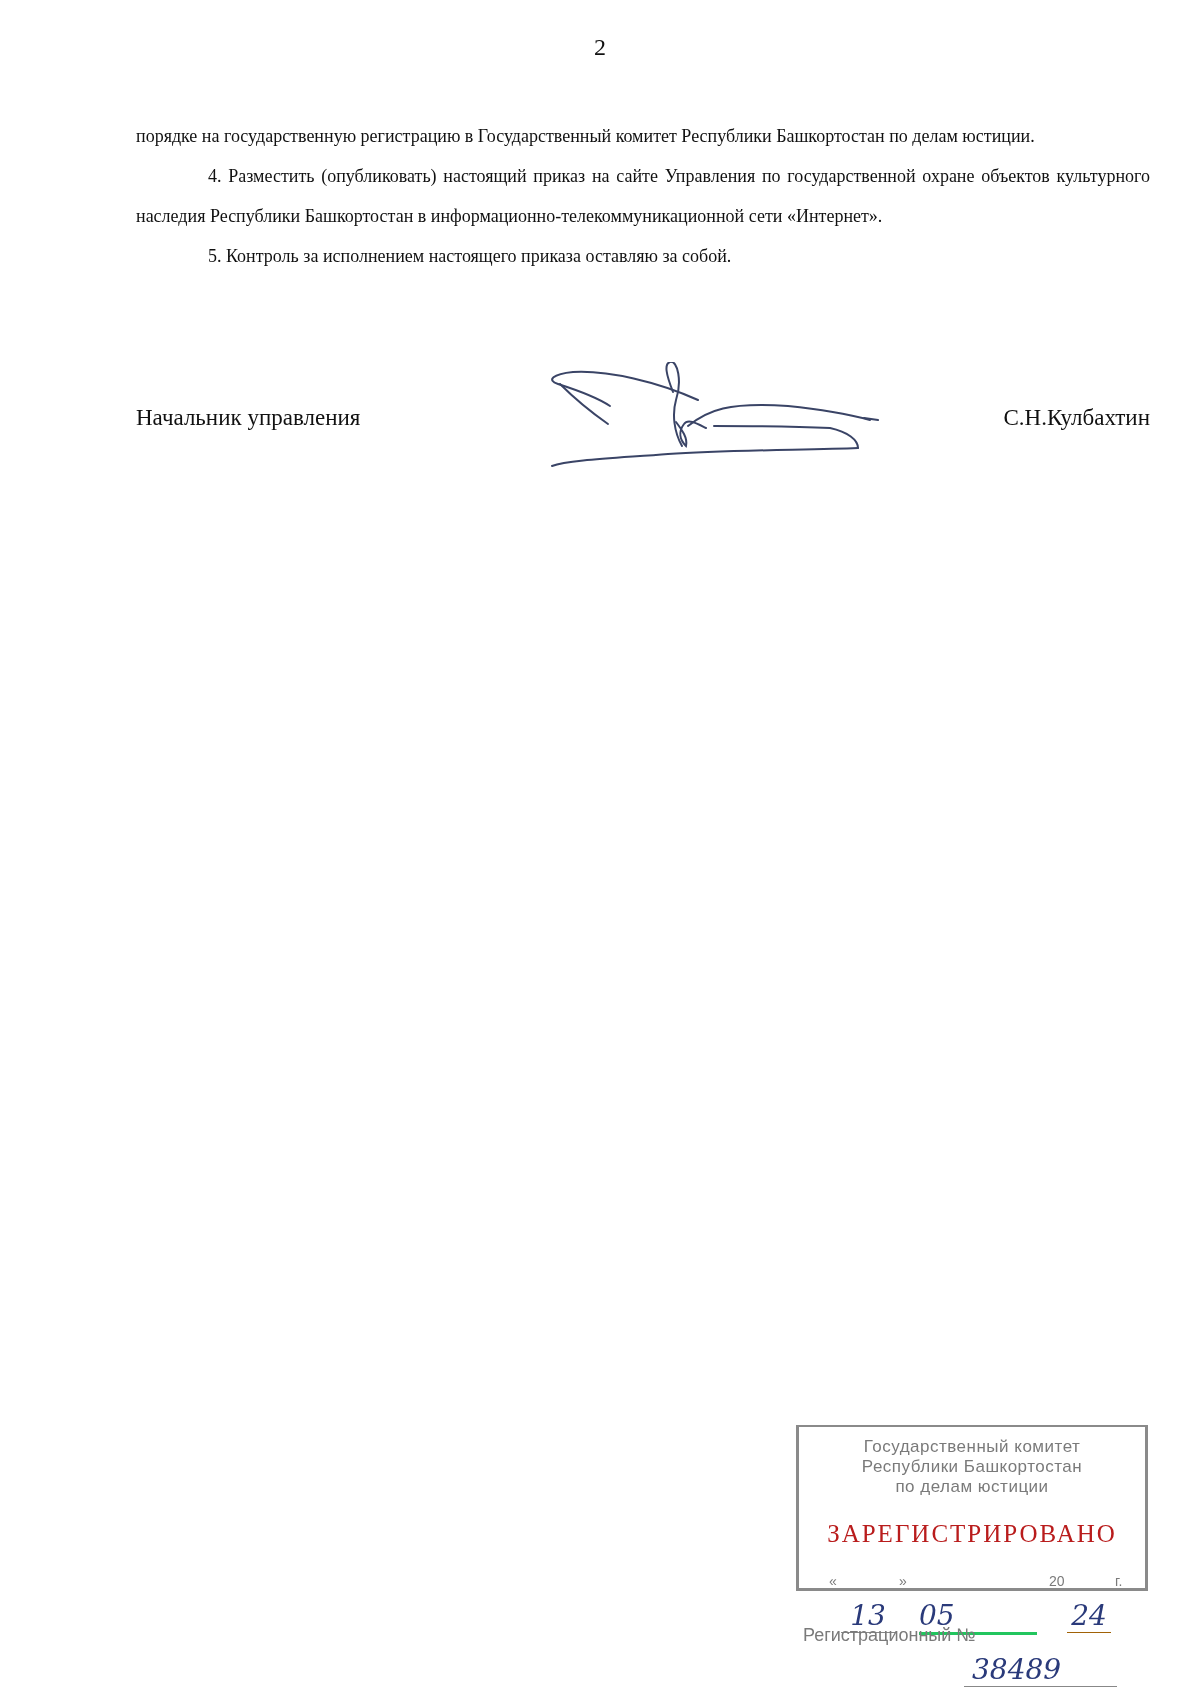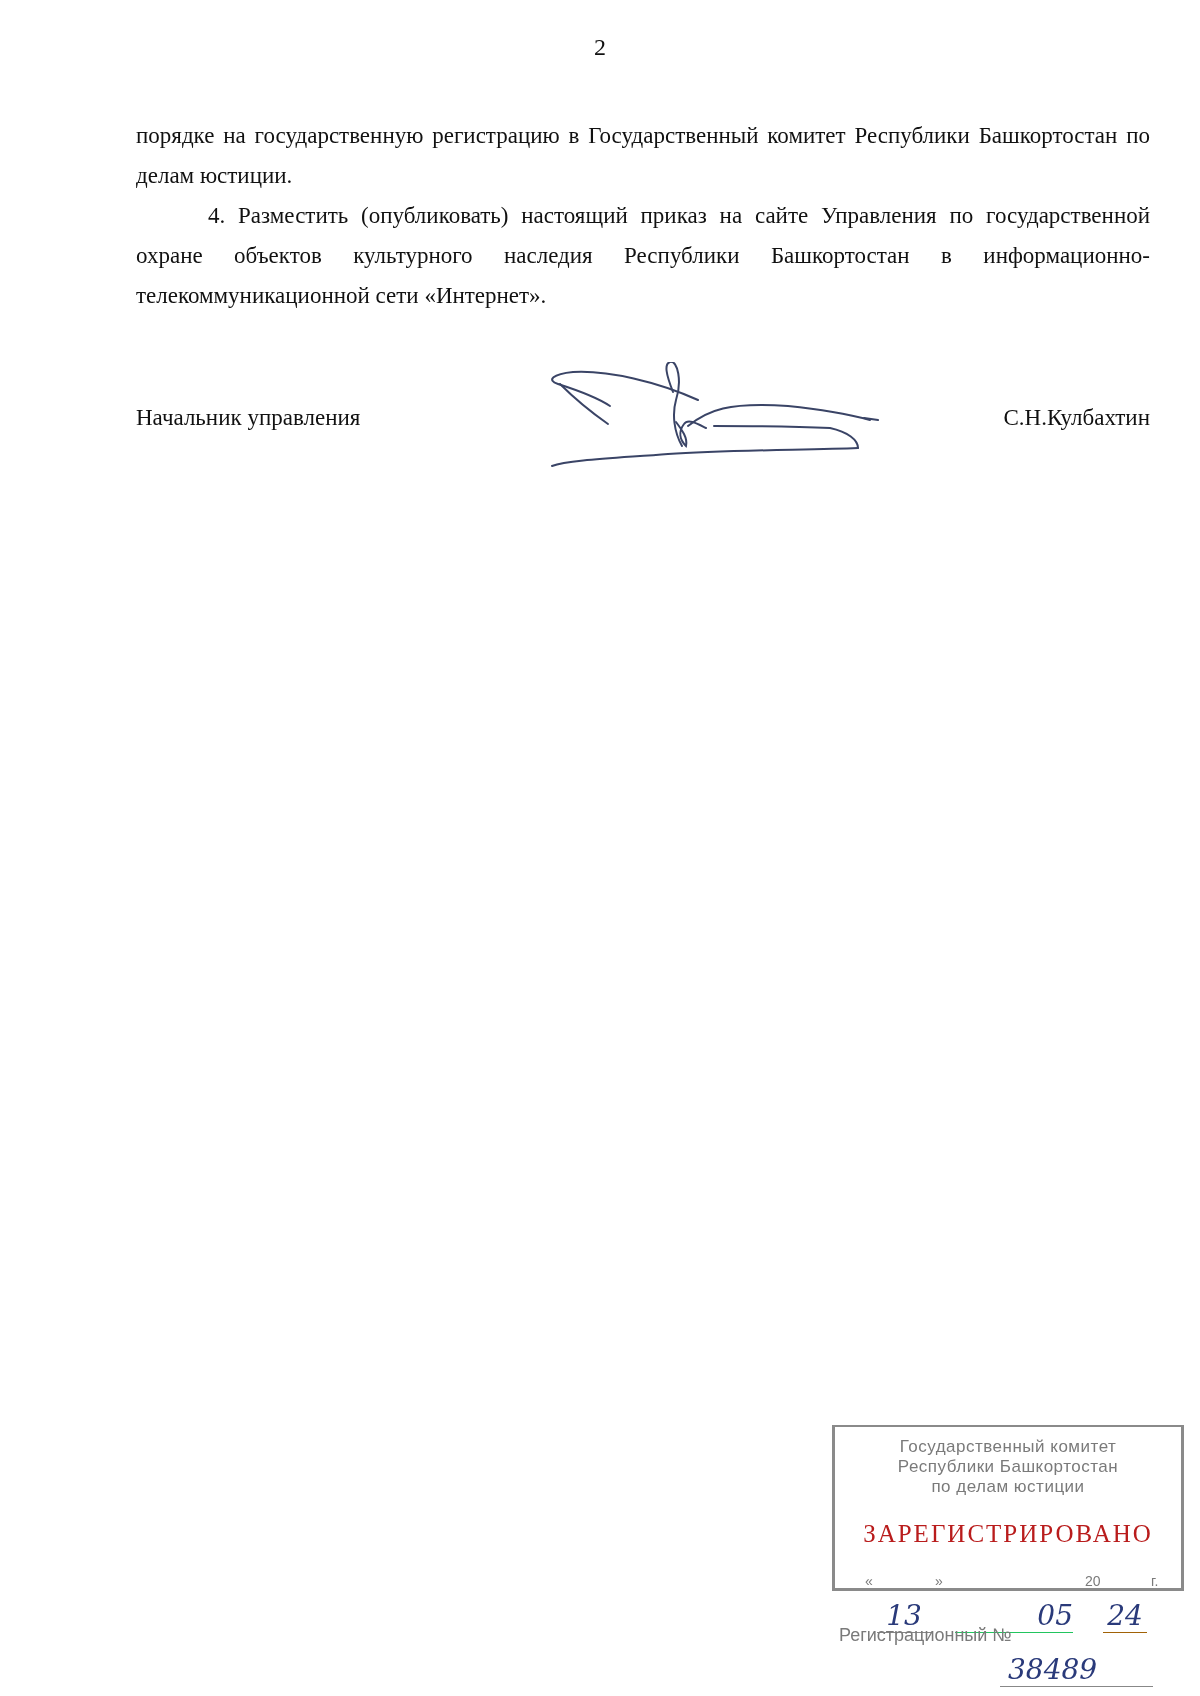--- a/index.html
+++ b/index.html
@@ -1,51 +1,52 @@
 <!DOCTYPE html>
 <html><head>
 <meta charset="utf-8">
 <style>
   html, body { margin:0; padding:0; background:#ffffff; }
   body { width:1200px; height:1696px; position:relative; overflow:hidden;
          font-family:"Liberation Serif", "DejaVu Serif", serif; color:#111; }
   .page-num { position:absolute; top:34px; left:0; width:1200px; text-align:center; font-size:24px; }
-  .body-text { position:absolute; left:136px; width:1014px; top:116px; font-size:23px; line-height:40px; }
+  .body-text { position:absolute; left:136px; width:1014px; top:116px; font-size:18px; line-height:40px; }
   .para { margin:0; text-align:justify; text-align-last:left; }
   .para.indent { text-indent:72px; }
   .sig-row { position:absolute; top:405px; left:136px; width:1014px; height:40px; font-size:23px;text-align:center; }
   .sig-title { position:absolute; left:0; top:0; }
   .sig-name { position:absolute; right:0; top:0; }
   .signature { position:absolute; left:548px; top:362px; width:400px; height:110px; }
-  .stamp { position:absolute; left:832px; top:1425px; width:352px; height:166px;
+  .stamp { position:absolute; left:796px; top:1425px; width:352px; height:166px;
            border:3px solid #8a8a8a; border-top-width:2px; box-sizing:border-box;
            font-family:"Liberation Sans", "DejaVu Sans", sans-serif; color:#7a7a7a; }
   .stamp-org { position:absolute; top:10px; left:0; width:100%; text-align:center; font-size:17px; line-height:20px; letter-spacing:0.5px; }
   .stamp-reg { position:absolute; top:93px; left:0; width:100%; text-align:center;
                font-family:"Liberation Serif", "DejaVu Serif", serif; font-size:25px; letter-spacing:2px; color:#b91c1c; }
   .stamp-date { position:absolute; top:138px; left:30px; width:300px; height:32px; font-size:14px; }
   .hand { font-family:"DejaVu Serif", serif; font-style:italic; color:#2a3a7a; font-size:28px;margin-top:44px; }
   .date-day { position:absolute; left:12px; top:-10px; width:54px; text-align:center; border-bottom:1px solid #888; }
-  .date-month { position:absolute; left:90px; top:-10px; width:118px; text-align:right; border-bottom:1px solid #22c55e; }
+  .date-month { position:absolute; left:90px; top:-10px; width:118px; text-align:left; border-bottom:3px solid #22c55e; }
   .date-year { position:absolute; left:238px; top:-10px; width:44px; text-align:center; border-bottom:1px solid #a16207; }
   .q-open { position:absolute; left:0; top:8px; }
   .q-close { position:absolute; left:70px; top:8px; }
   .y-prefix { position:absolute; left:220px; top:8px; }
   .y-suffix { position:absolute; left:286px; top:8px; }
   .stamp-num-label { position:absolute; top:198px; left:4px; font-size:18px; }
   .stamp-num { position:absolute; top:182px; left:165px; width:145px; border-bottom:1px solid #888; text-align:left; padding-left:8px; }
 </style>
 </head>
 <body>
 
 <div class="page-num">2</div>
 
 <div class="body-text">
   <p class="para">порядке на государственную регистрацию в Государственный комитет Республики Башкортостан по делам юстиции.</p>
   <p class="para indent">4. Разместить (опубликовать) настоящий приказ на сайте Управления по государственной охране объектов культурного наследия Республики Башкортостан в информационно-телекоммуникационной сети «Интернет».</p>
+  <p class="para indent">5. Контроль за исполнением настоящего приказа оставляю за собой.</p>
 </div>
 
 <div class="sig-row">
   <span class="sig-title">Начальник управления</span>
   <span class="sig-name">С.Н.Кулбахтин</span>
 </div>
 
 <svg class="signature" viewBox="0 0 400 110" xmlns="http://www.w3.org/2000/svg">
   <g fill="none" stroke="#3a4466" stroke-width="2" stroke-linecap="round">
     <path d="M62,44 C50,36 35,30 10,22 C-2,18 5,12 25,10 C60,8 110,20 150,38"></path>

